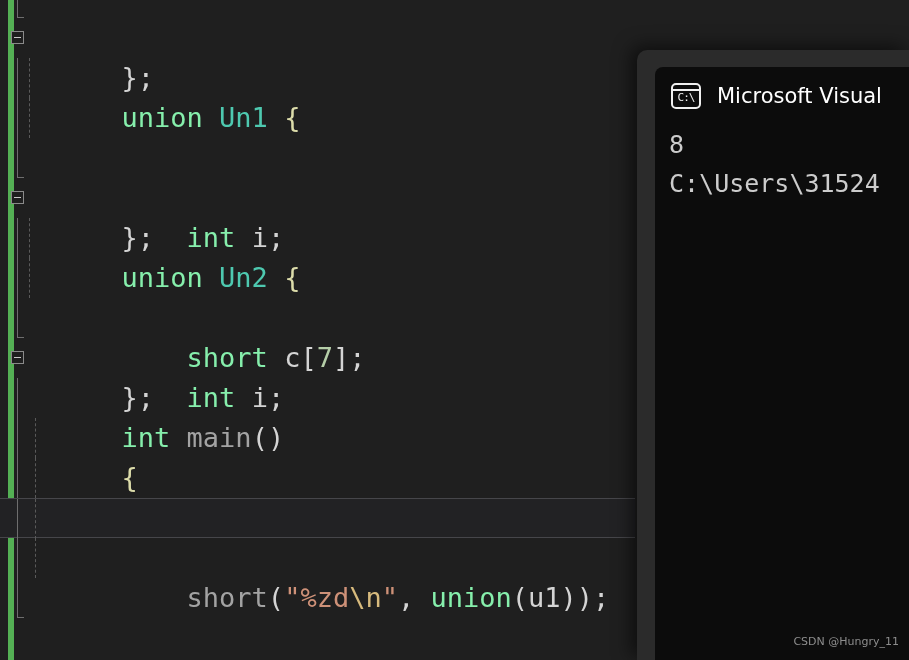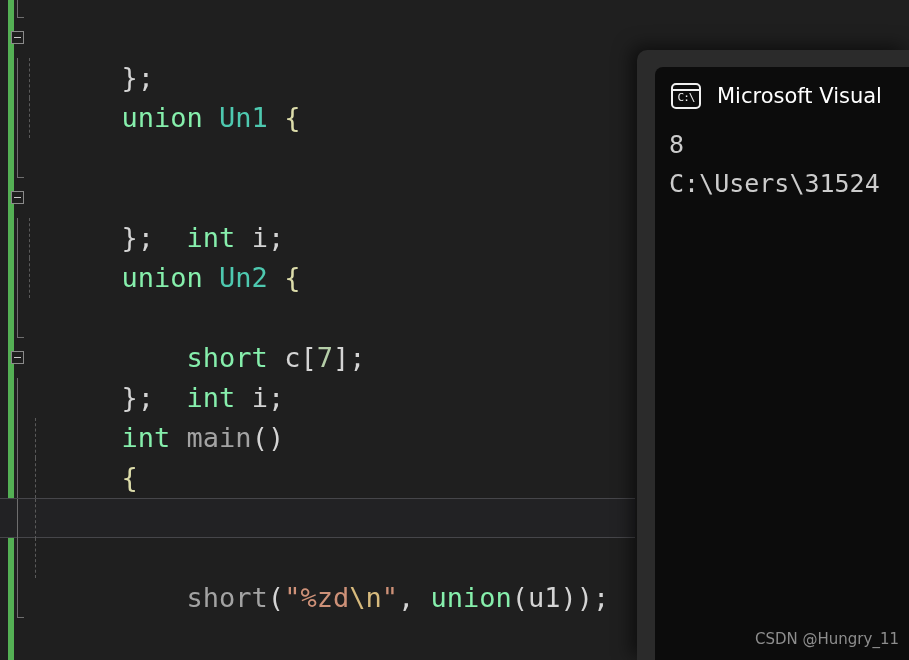--- a/index.html
+++ b/index.html
@@ -208,21 +208,21 @@
     padding-left: 14px;
   }
   .con-line.blank { color: transparent; }
 
   
   #watermark {
     position: absolute;
     right: 10px;
     bottom: 12px;
     font-family: "DejaVu Sans", sans-serif;
-    font-size: 15px;
+    font-size: 11px;
     color: #8d8d8d;
     z-index: 30;
     white-space: nowrap;
   }
 </style>
 </head>
 <body>
 
 <div id="editor">
 

